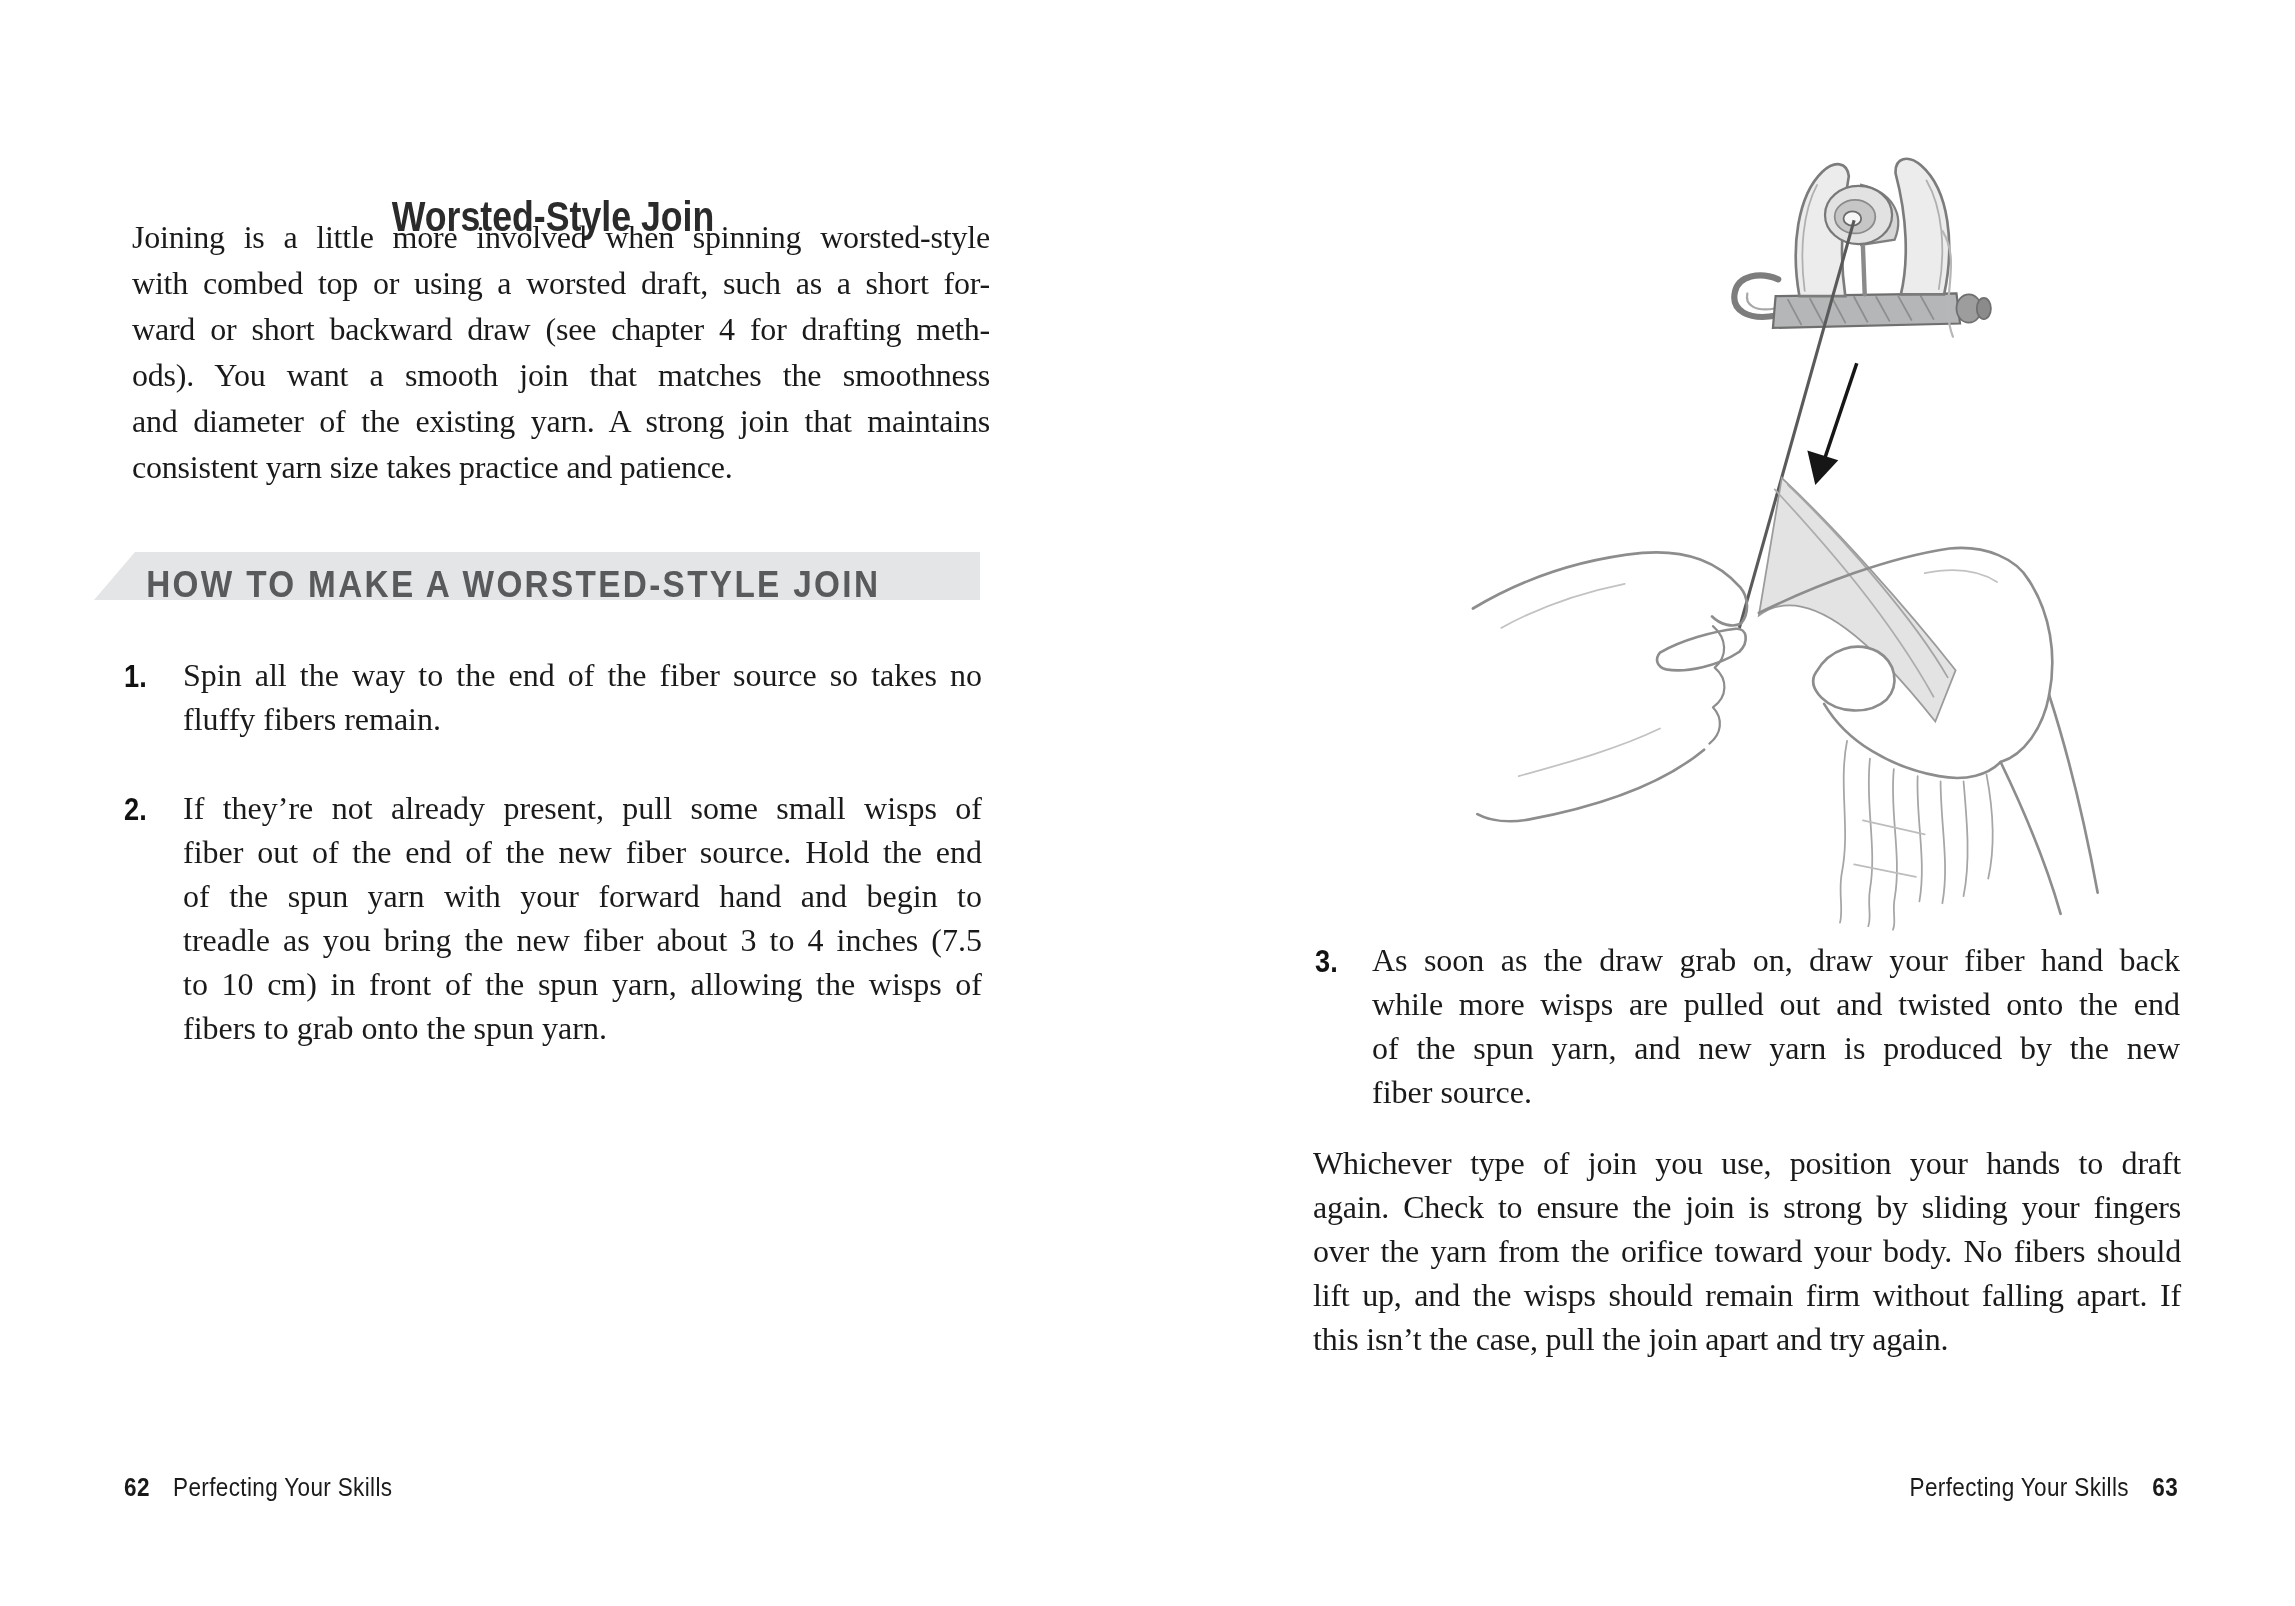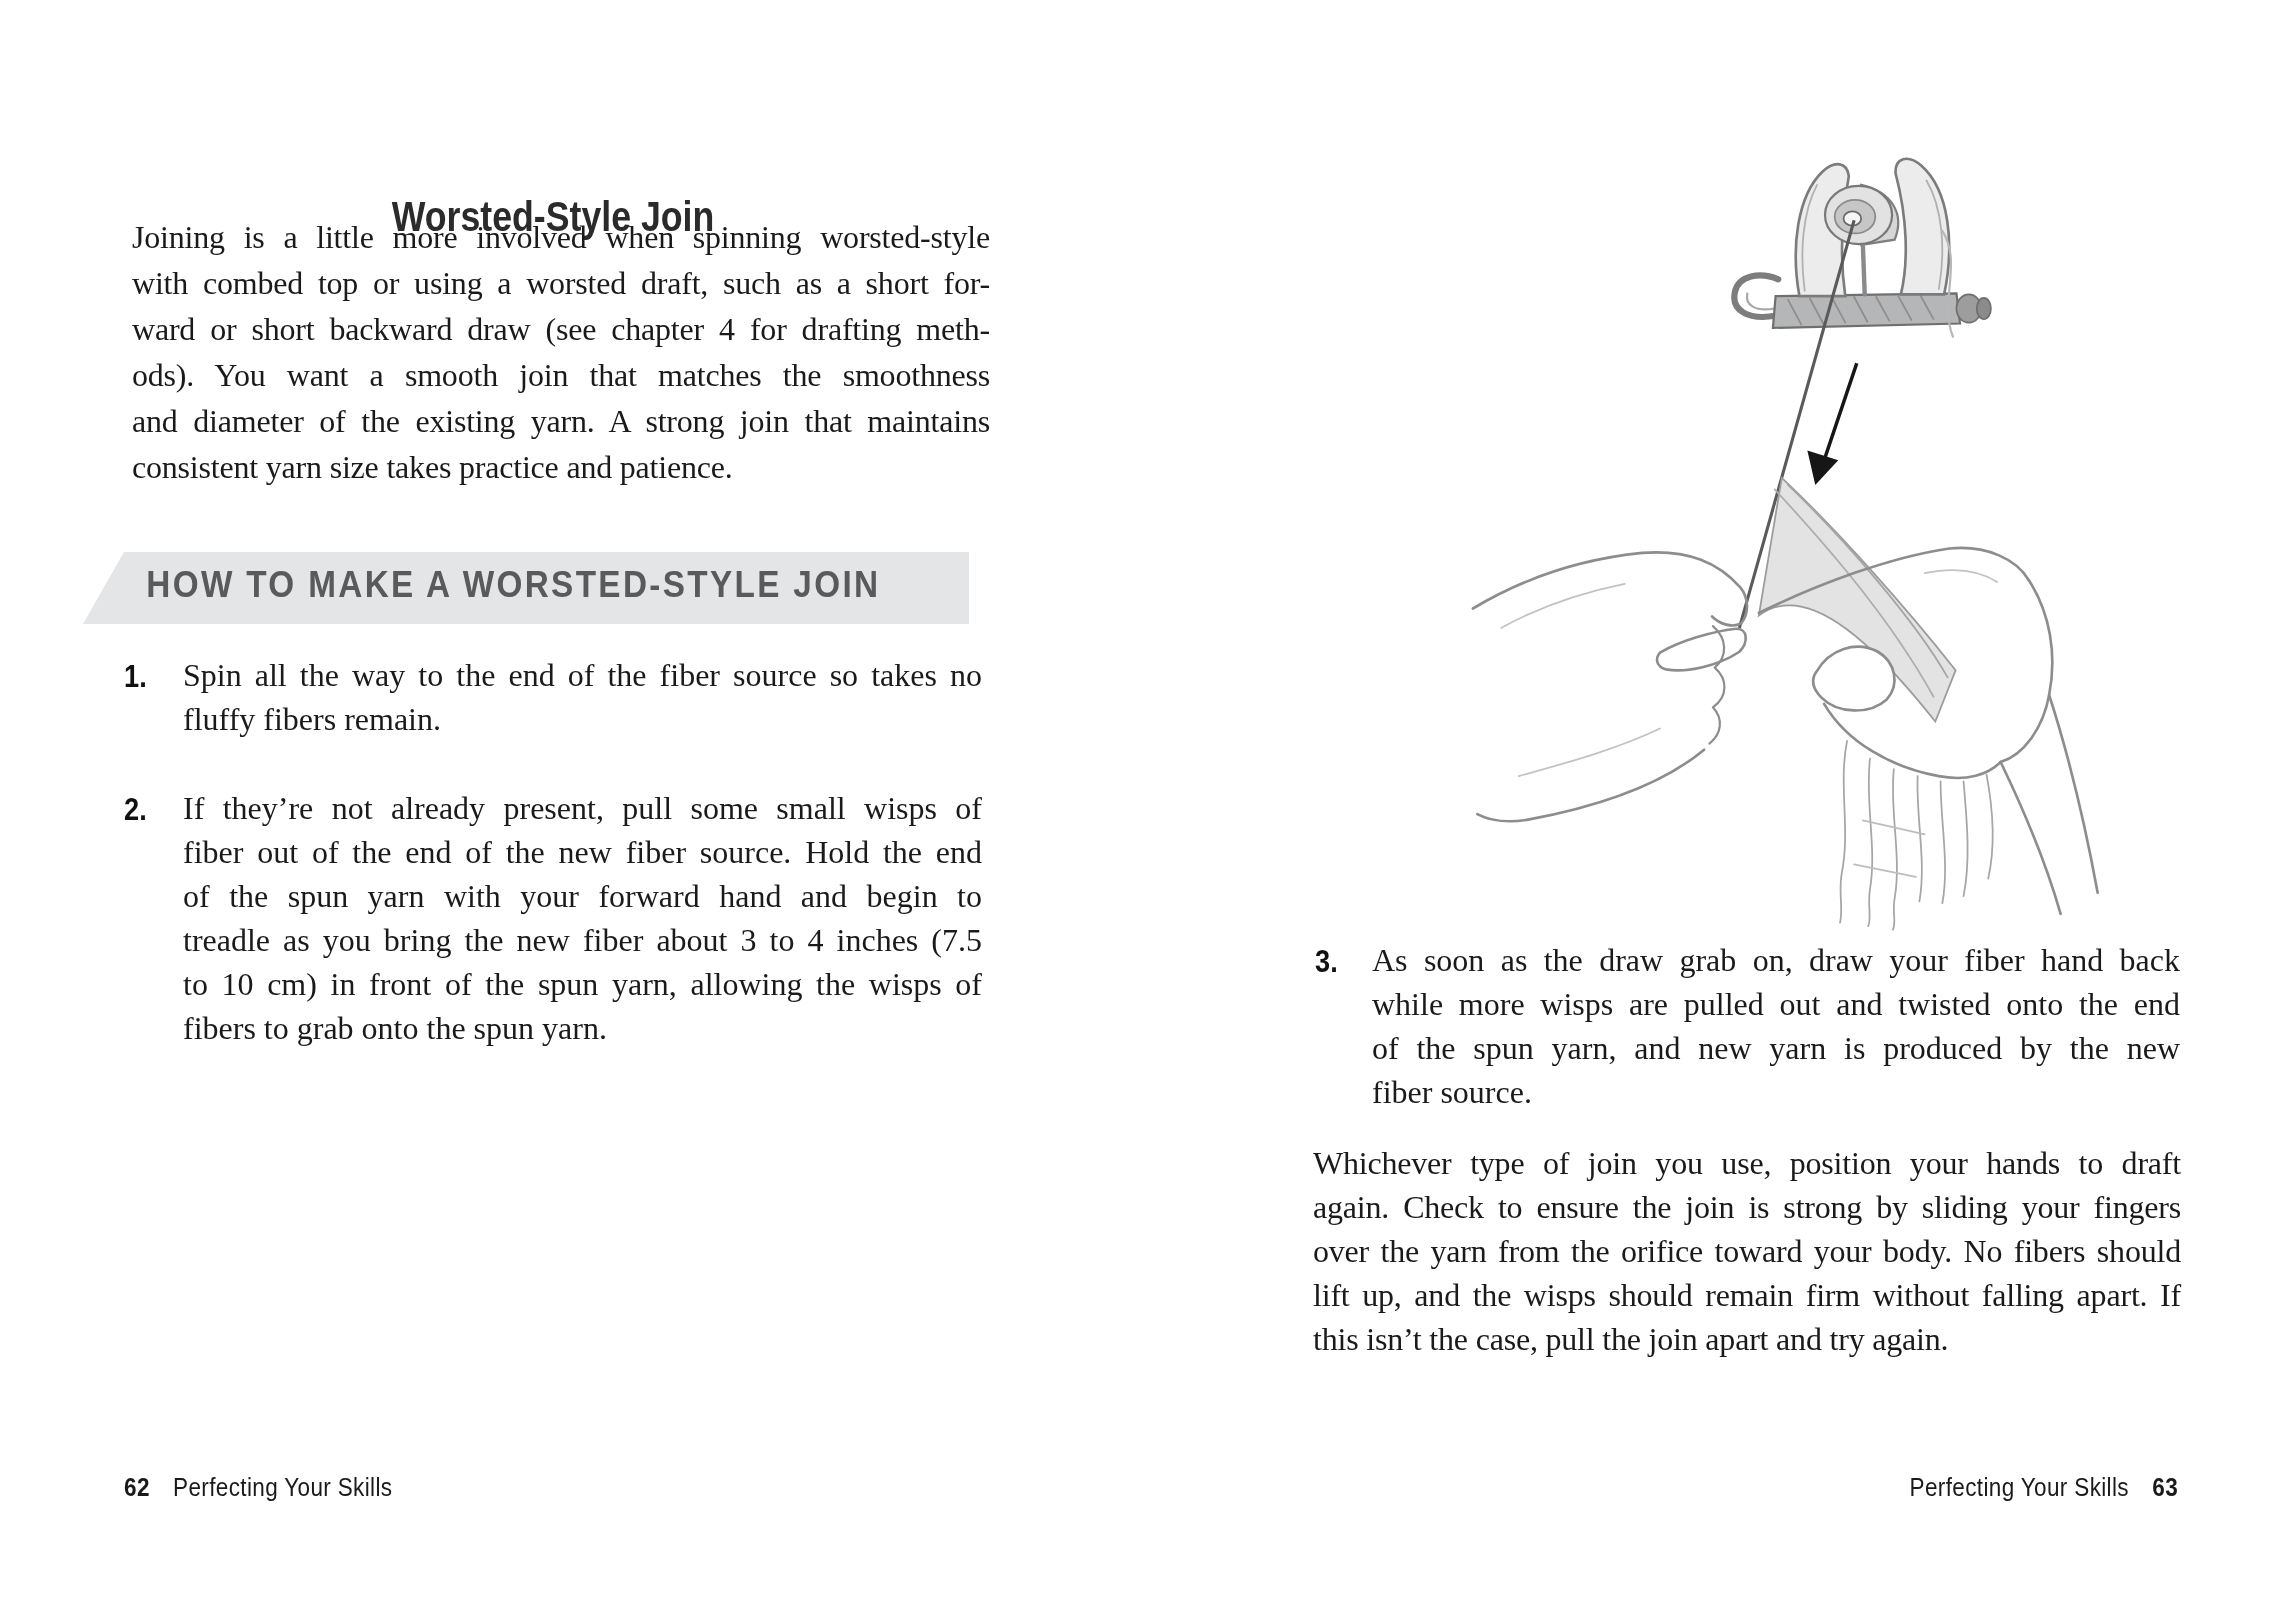--- a/index.html
+++ b/index.html
@@ -7,22 +7,22 @@
           font-family:"Liberation Serif","DejaVu Serif",serif;color:#1a1a1a;}
 
   
   .page-title{position:absolute;left:124px;top:166px;width:858px;text-align:center;
     font-family:"Liberation Sans","DejaVu Sans",sans-serif;font-weight:700;font-size:42px;line-height:46px;
     color:#2b2b2b;transform:scaleX(0.85);transform-origin:50% 50%;}
   .intro{position:absolute;left:132px;top:214px;width:858px;font-size:32px;line-height:46px;letter-spacing:-0.2px;}
   .jline{text-align:justify;text-align-last:justify;}
   .jline.last{text-align-last:left;}
 
-  .howto-bar{position:absolute;left:83px;top:552px;width:886px;height:72px;background:#e4e5e7;
-    clip-path:polygon(41px 0%,100% 0%,100% 100%,0% 100%);text-align:right;}
+  .howto-bar{position:absolute;left:94px;top:552px;width:886px;height:48px;background:#e4e5e7;
+    clip-path:polygon(41px 0%,100% 0%,100% 100%,0% 100%);}
   .howto-label{display:block;padding-left:58px;line-height:65px;white-space:nowrap;
     font-family:"Liberation Sans","DejaVu Sans",sans-serif;font-weight:700;font-size:37px;color:#595a5c;
     letter-spacing:2.6px;transform:scaleX(0.9);transform-origin:0 50%;}
 
   .step{position:absolute;font-size:32px;line-height:44px;}
   .step .num{position:absolute;left:0;top:0.9px;font-family:"Liberation Sans","DejaVu Sans",sans-serif;
     font-weight:700;font-size:32px;color:#111;transform:scaleX(0.85);transform-origin:0 50%;}
   .step .body{margin-left:59px;}
   #step1{left:124px;top:653px;width:858px;}
   #step2{left:124px;top:786px;width:858px;}

